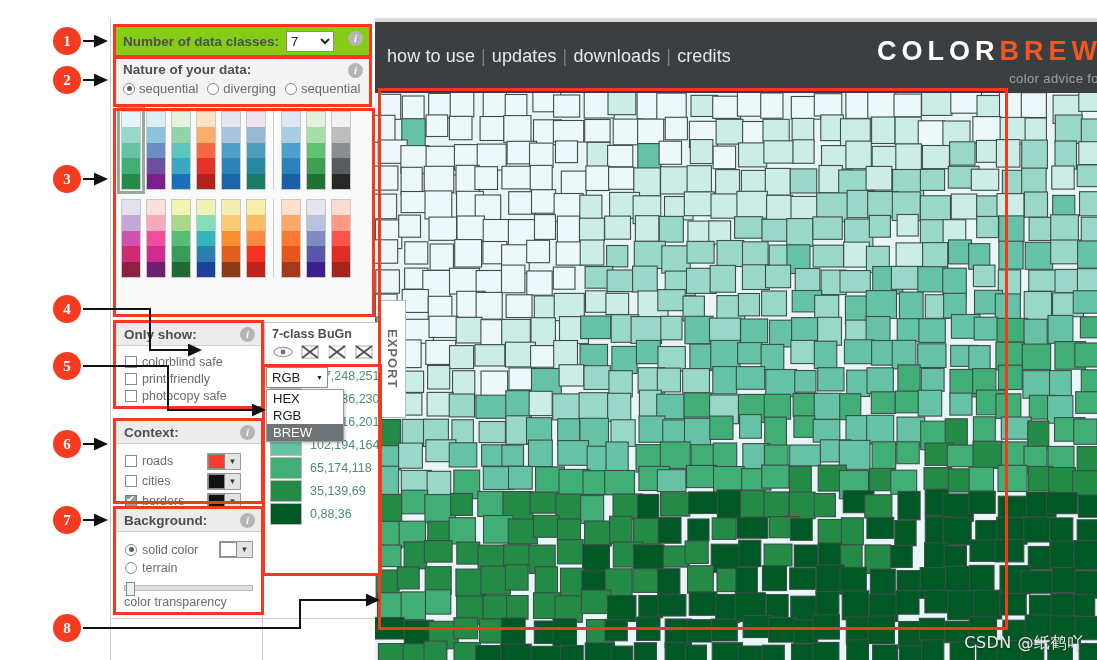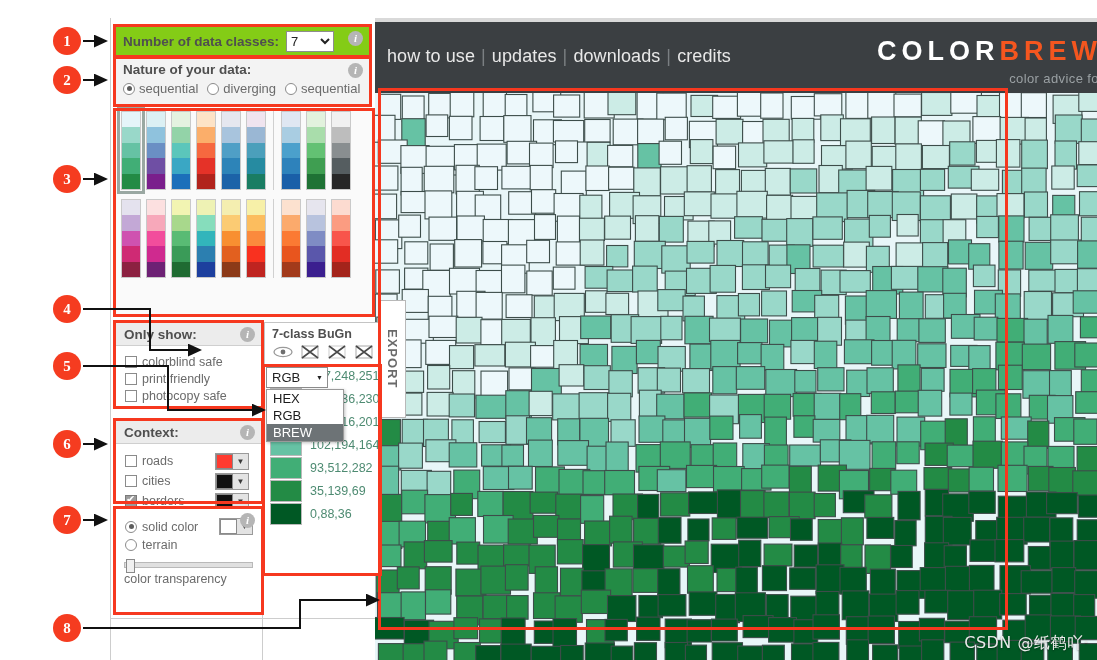--- a/index.html
+++ b/index.html
@@ -135,21 +135,21 @@
   .cbx{ width:12px;height:12px;border:1px solid #8b8b8b;background:#fff;
         display:inline-block; position:relative; flex:none;}
   .cbx.on{ background:#9b9b9b; border-color:#7a7a7a;}
   .cbx.on::after{
     content:"✔"; position:absolute; left:0px; top:-3px; font-size:11px; color:#fff;
   }
   .chk-row label{ font-size:12.5px; color:#6b6b6b;}
 
   
   #p-context { left:115px; top:420px; width:147px; height:82px; }
-  .ctx-row{ display:flex; align-items:center; gap:5px; margin:2px 4px 0 1px; height:18px;}
+  .ctx-row{ display:flex; align-items:center; gap:5px; margin:2px 12px 0 1px; height:18px;}
   .ctx-row label{ font-size:12.5px; color:#6b6b6b; flex:1;}
   .colbtn{ display:flex; border:1px solid #9a9a9a; background:#e3e3e3; height:17px; }
   .colbtn .sw{ width:17px; height:15px; border:1px solid #8a8a8a; margin:0px;}
   .colbtn .ar{ width:15px; display:flex;align-items:center;justify-content:center;
                font-size:8px; color:#3a3a3a;}
 
   
   #p-bg { left:115px; top:508px; width:147px; height:105px; }
   .bg-row{ display:flex; align-items:center; gap:5px; margin:3px 0 0 1px;}
   .bg-row label{ font-size:12.5px; color:#6b6b6b;}
@@ -1146,20 +1146,21 @@
         <label>borders</label>
         <span class="colbtn">
           <span class="sw" id="ctx-c2" style="background: rgb(17, 17, 17);"></span>
           <span class="ar">▼</span>
         </span>
       </div>
     </div>
   </div>
 
   <div class="panel" id="p-bg">
+    <div class="panel-title">Background:</div>
     <div class="info-i">i</div>
     <div class="panel-body">
       <div class="bg-row">
         <span class="rad on"></span>
         <label>solid color</label>
         <span class="colbtn" style="margin-left:auto">
           <span class="sw" id="bg-sw" style="background: rgb(255, 255, 255);"></span>
           <span class="ar">▼</span>
         </span>
       </div>
@@ -1216,21 +1217,21 @@
         <div class="ramp-item">
           <div class="ramp-chip" style="background: rgb(153, 216, 201);"></div>
           <div class="ramp-val">153,216,201</div>
         </div>
         <div class="ramp-item">
           <div class="ramp-chip" style="background: rgb(102, 194, 164);"></div>
           <div class="ramp-val">102,194,164</div>
         </div>
         <div class="ramp-item">
           <div class="ramp-chip" style="background: rgb(65, 174, 118);"></div>
-          <div class="ramp-val">93,512,282</div>
+          <div class="ramp-val">65,174,118</div>
         </div>
         <div class="ramp-item">
           <div class="ramp-chip" style="background: rgb(35, 139, 69);"></div>
           <div class="ramp-val">35,139,69</div>
         </div>
         <div class="ramp-item">
           <div class="ramp-chip" style="background: rgb(0, 88, 36);"></div>
           <div class="ramp-val">0,88,36</div>
         </div>
       </div>

